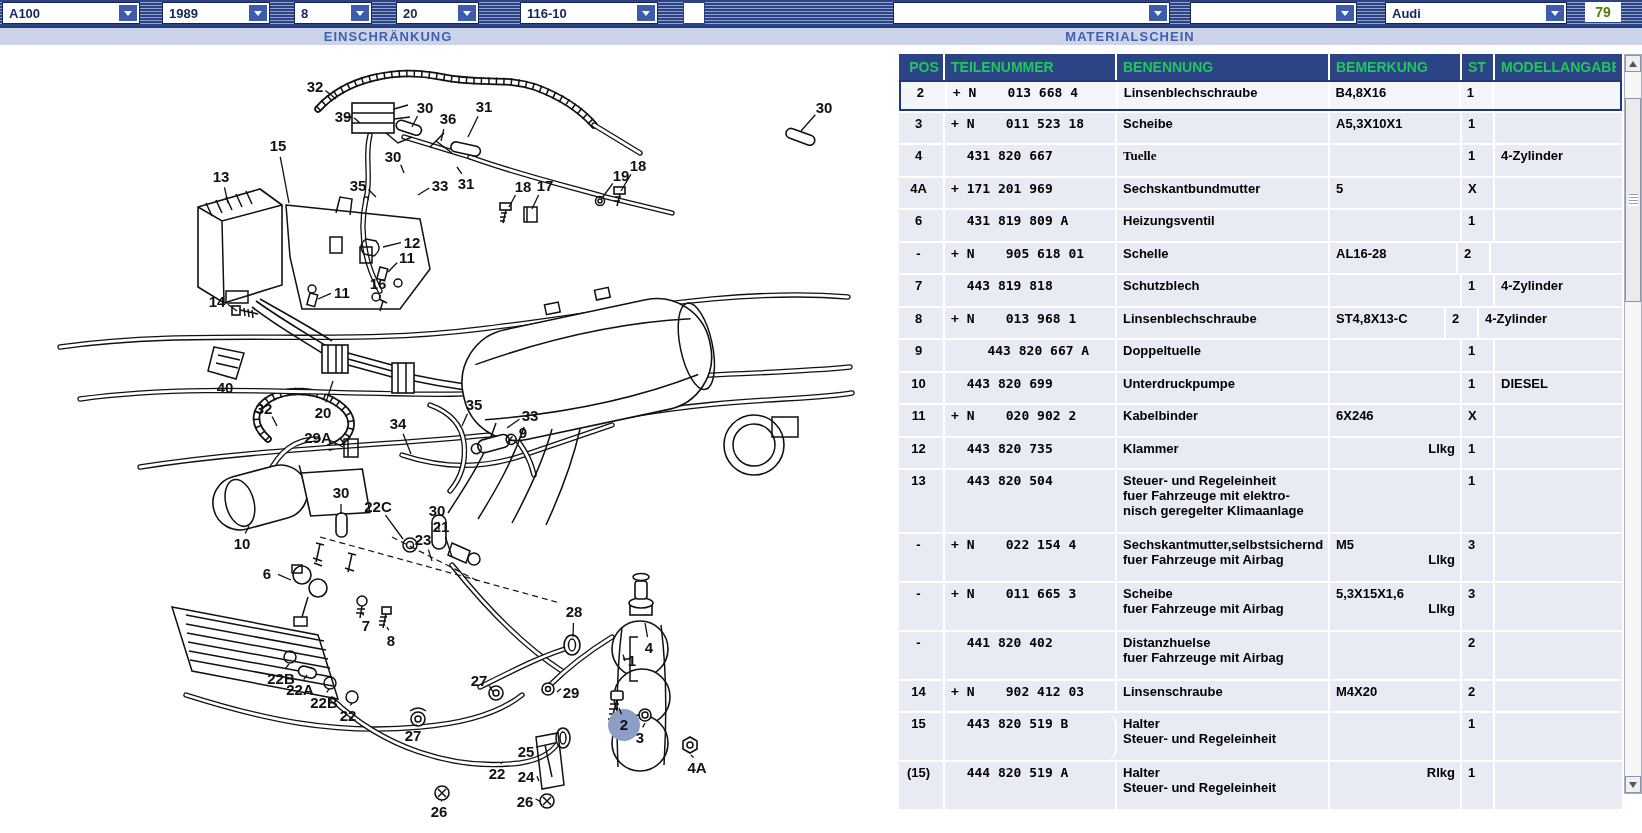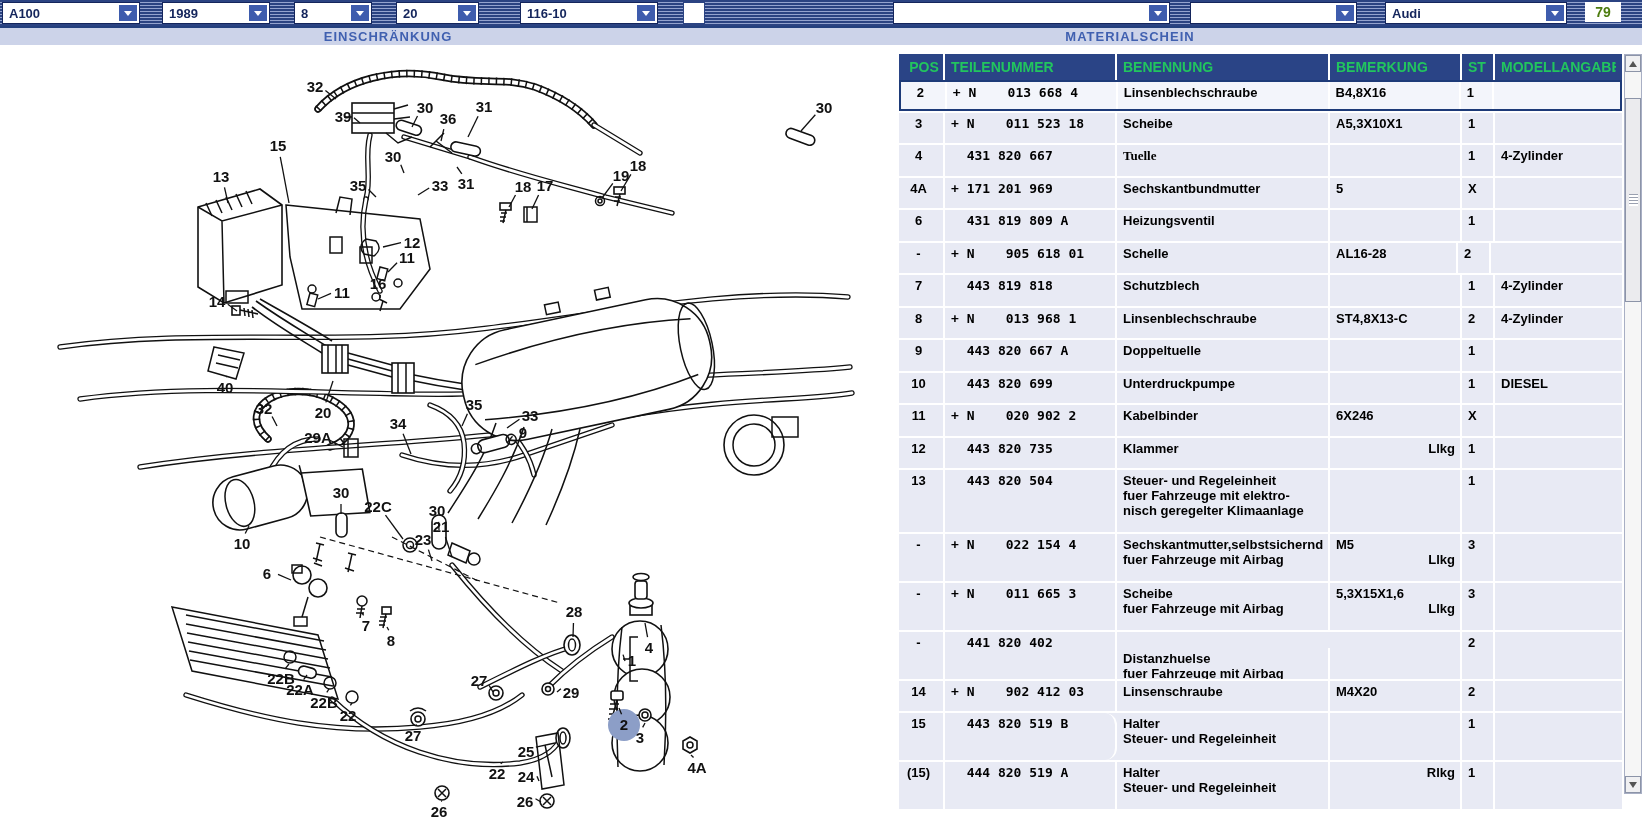--- a/index.html
+++ b/index.html
@@ -556,32 +556,32 @@
         </div>
         <div class="tcell " style="width: 33px;">1</div>
         <div class="tcell " style="width: 127px;">4-Zylinder</div>
       </div>
       <div class="trow" style="height: 30px;">
         <div class="tcell c-pos" style="width: 46px;">8</div>
         <div class="tcell c-part" style="width: 172px;">+ N    013 968 1</div>
         <div class="tcell " style="width: 213px;">
           <div>Linsenblechschraube</div>
         </div>
-        <div class="tcell " style="width: 132px;">
+        <div class="tcell " style="width: 116px;">
           <div class="noteline">
             <span>ST4,8X13-C</span>
             <span class="nr"></span>
           </div>
         </div>
         <div class="tcell " style="width: 33px;">2</div>
         <div class="tcell " style="width: 127px;">4-Zylinder</div>
       </div>
       <div class="trow" style="height: 31px;">
         <div class="tcell c-pos" style="width: 46px;">9</div>
-        <div class="tcell c-part" style="width: 172px;">  443 820 667 A</div>
+        <div class="tcell c-part" style="width: 172px; text-align: center;">  443 820 667 A</div>
         <div class="tcell " style="width: 213px;">
           <div>Doppeltuelle</div>
         </div>
         <div class="tcell " style="width: 132px;">
           <div class="noteline">
             <span></span>
             <span class="nr"></span>
           </div>
         </div>
         <div class="tcell " style="width: 33px;">1</div>
@@ -683,21 +683,21 @@
           <div class="noteline">
             <span class="nr">Llkg</span>
           </div>
         </div>
         <div class="tcell " style="width: 33px;">3</div>
         <div class="tcell " style="width: 127px;"></div>
       </div>
       <div class="trow" style="height: 47px;">
         <div class="tcell c-pos" style="width: 46px;">-</div>
         <div class="tcell c-part" style="width: 172px;">  441 820 402</div>
-        <div class="tcell " style="width: 213px; margin-top: 16px;">
+        <div class="tcell " style="width: 213px;">
           <div>Distanzhuelse</div>
           <div>fuer Fahrzeuge mit Airbag</div>
         </div>
         <div class="tcell " style="width: 132px;">
           <div class="noteline">
             <span></span>
             <span class="nr"></span>
           </div>
         </div>
         <div class="tcell " style="width: 33px;">2</div>

